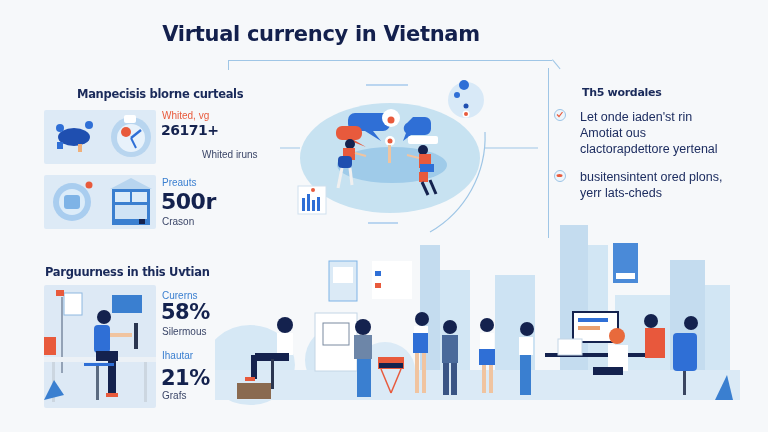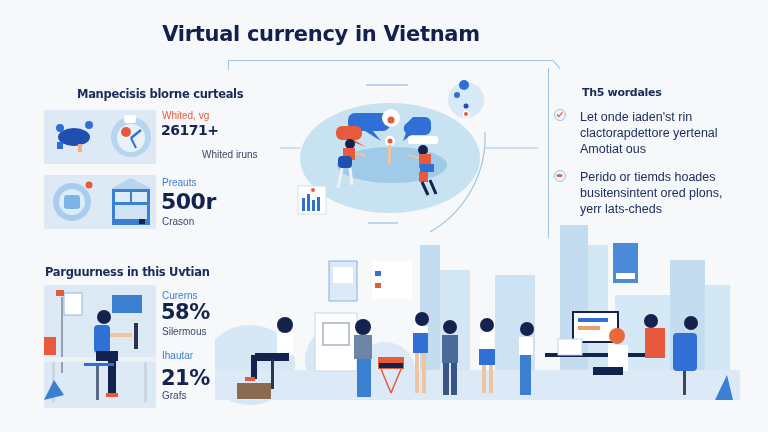--- a/index.html
+++ b/index.html
@@ -174,31 +174,30 @@
   <div class="line" style="left:-12px; top:-6px; width:1px; height:168px;"></div>
   <div class="abs section-head" style="left:22px; top:10px; font-size:11px;">Th5 wordales</div>
 
   <div class="timeline-dot" style="left:-6px; top:33px;">
     <svg width="9" height="9" viewBox="0 0 9 9" style="position:absolute; left:0; top:0;">
         <path d="M2 4.5 L4 6.5 L7.5 2" stroke="#e85a3c" stroke-width="1.2" fill="none"></path>
       </svg>
   </div>
   <div class="abs rtext" style="left:20px; top:33px;">
     <div>Let onde iaden'st rin</div>
+    <div>Amotiat ous</div>
     <div>clactorapdettore yertenal</div>
-    <div>Amotiat ous</div>
   </div>
 
   <div class="timeline-dot" style="left:-6px; top:94px;">
     <svg width="9" height="9" viewBox="0 0 9 9" style="position:absolute; left:0; top:0;">
         <ellipse cx="4.5" cy="4.5" rx="3" ry="1.5" fill="#e85a3c"></ellipse>
       </svg>
   </div>
   <div class="abs rtext" style="left:20px; top:93px;">
-    <div>Perido or tiemds hoades</div>
     <div>busitensintent ored plons,</div>
     <div>yerr lats-cheds</div>
   </div>
 </div>
 
 <div class="abs" style="left:215px; top:215px; width:525px; height:195px;">
   <svg width="525" height="195" viewBox="0 0 525 195">
 
     <rect x="280" y="60" width="40" height="125" fill="#cde3f3"></rect>
     <rect x="345" y="10" width="28" height="175" fill="#c4dcef"></rect>

